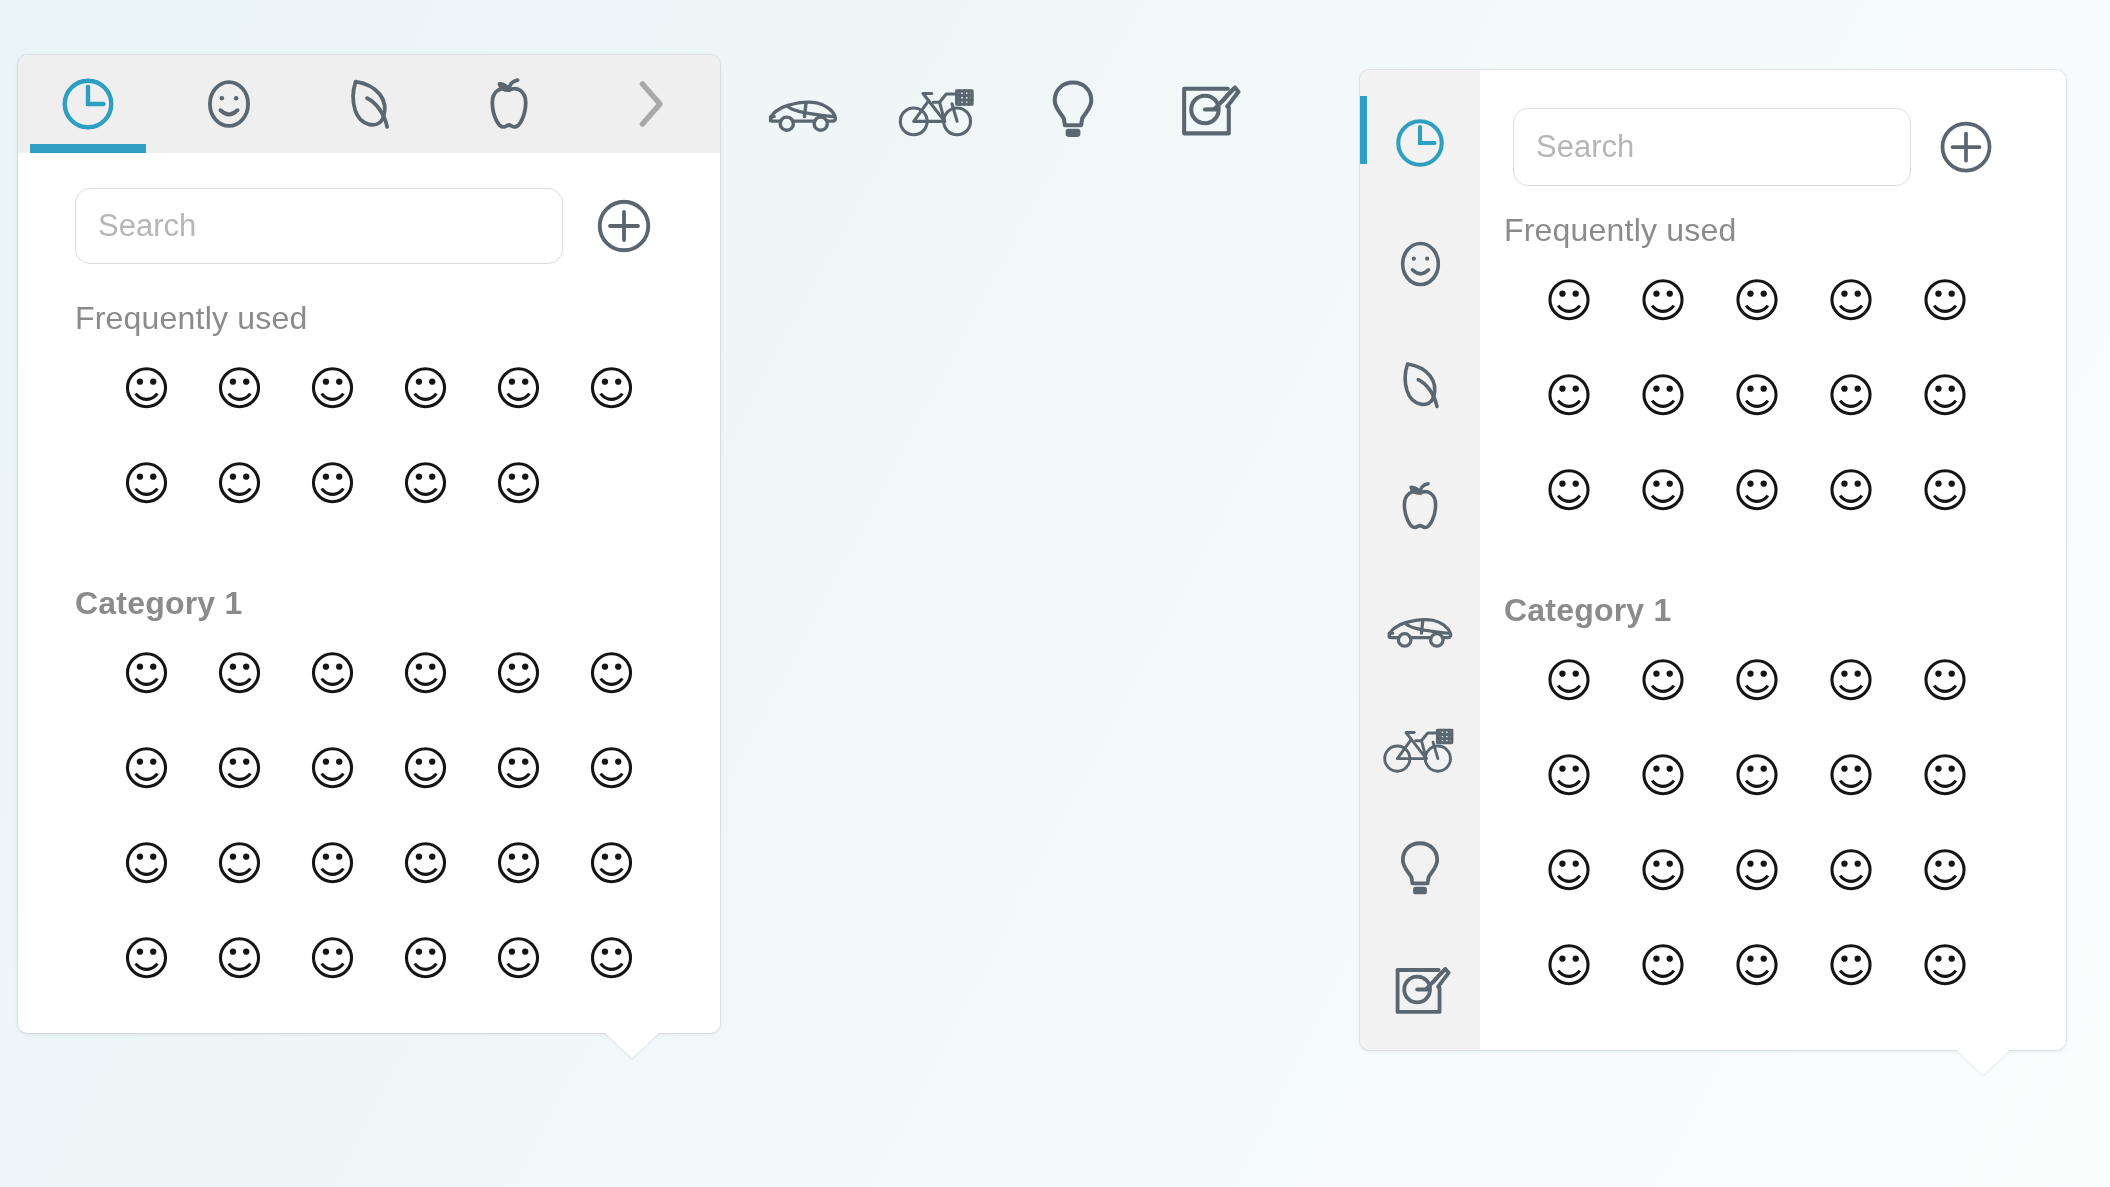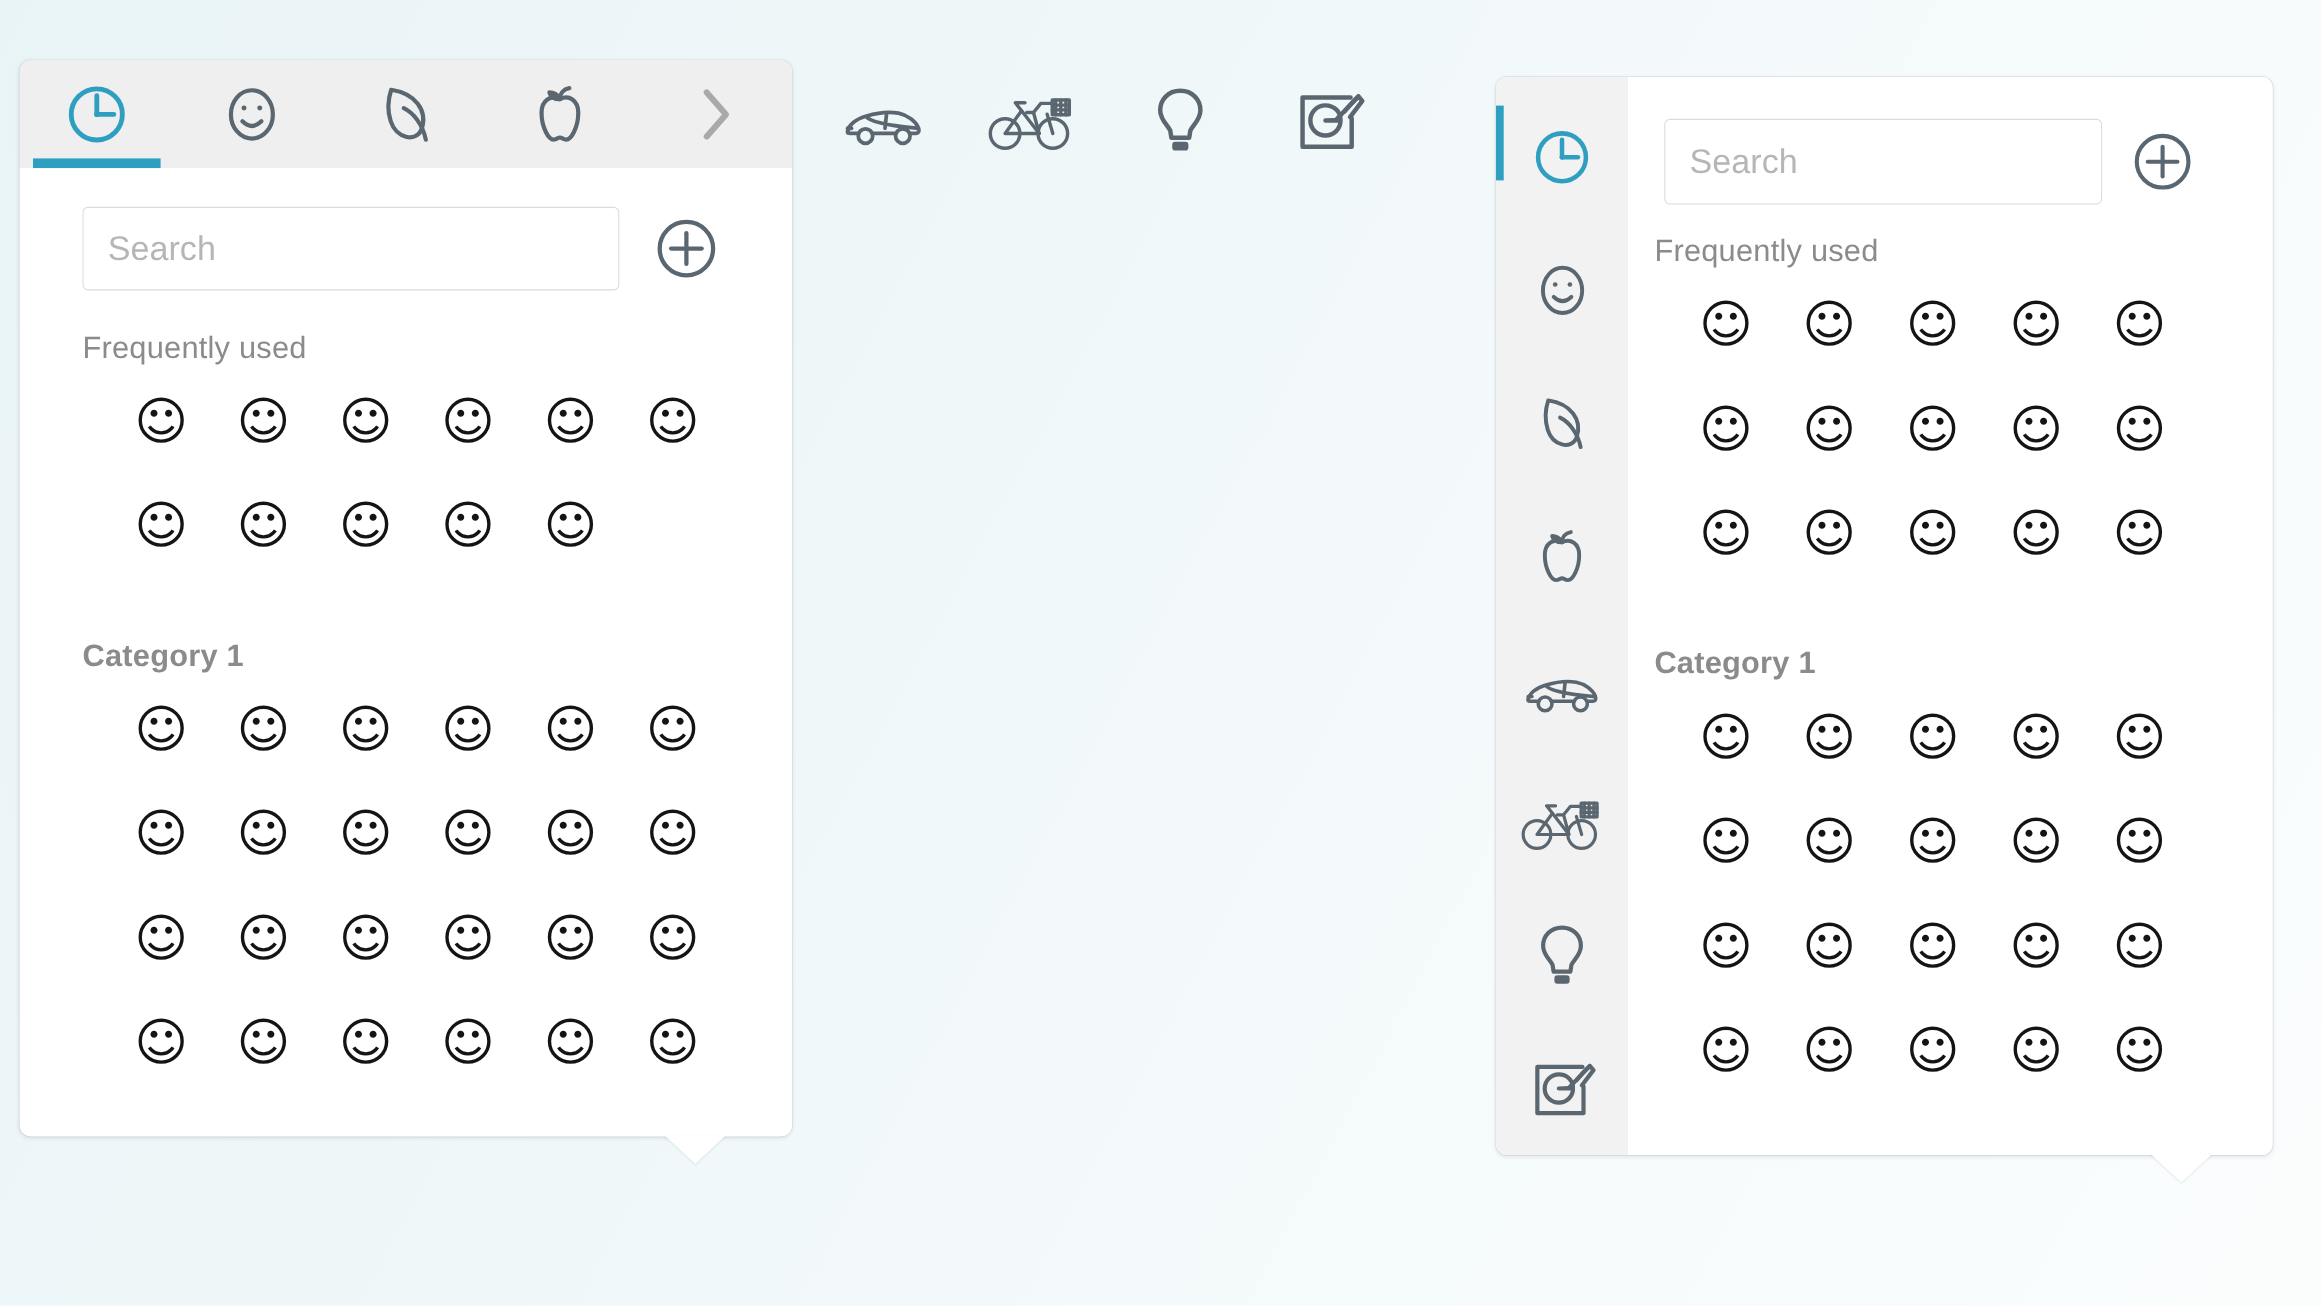--- a/index.html
+++ b/index.html
@@ -80,39 +80,39 @@
 
   .searchrow {
     display: flex;
     align-items: center;
     padding: 35px 0 0 57px;
   }
   .searchbox {
     width: 488px;
     height: 76px;
     border: 1px solid #dcdcdc;
-    border-radius: 5px;
+    border-radius: 15px;
     background: #fff;
     font-family: "Liberation Sans", sans-serif;
     font-size: 31px;
     color: #4a4a4a;
     padding: 0 22px;
     outline: none;
   }
   .searchbox::placeholder { color: #b6b6b6; }
 
   .addbtn {
     margin-left: 30px;
     width: 62px; height: 62px;
     display: flex; align-items: center; justify-content: center;
     background: none; border: none; cursor: pointer; padding: 0;
   }
 
   .section-label {
-    font-size: 28px;
+    font-size: 32px;
     color: #8b8b8b;
     padding-left: 57px;
     margin-top: 36px;
     margin-bottom: 4px;
     letter-spacing: .2px;
   }
   .section-label.cat { margin-top: 54px; font-weight: bold; }
 
   .emoji-grid {
     display: flex;

